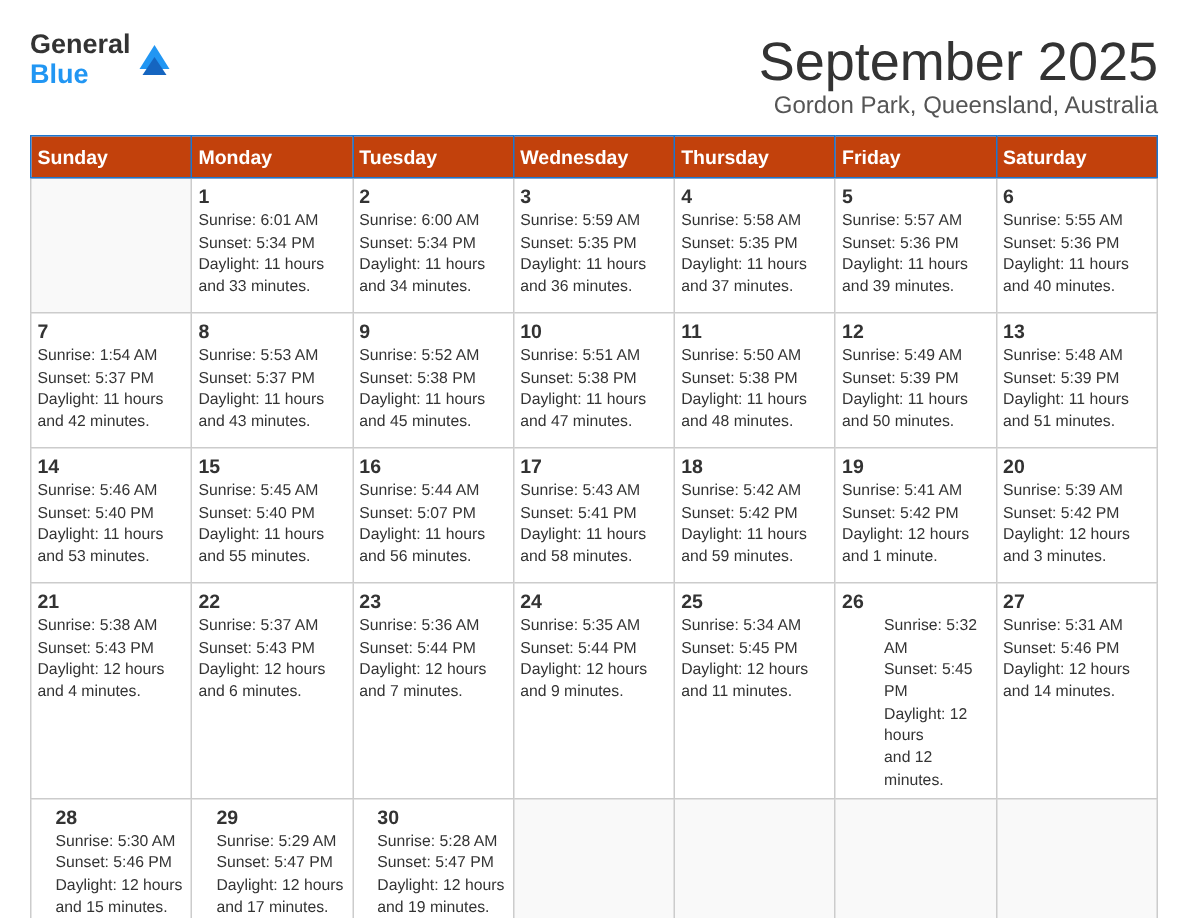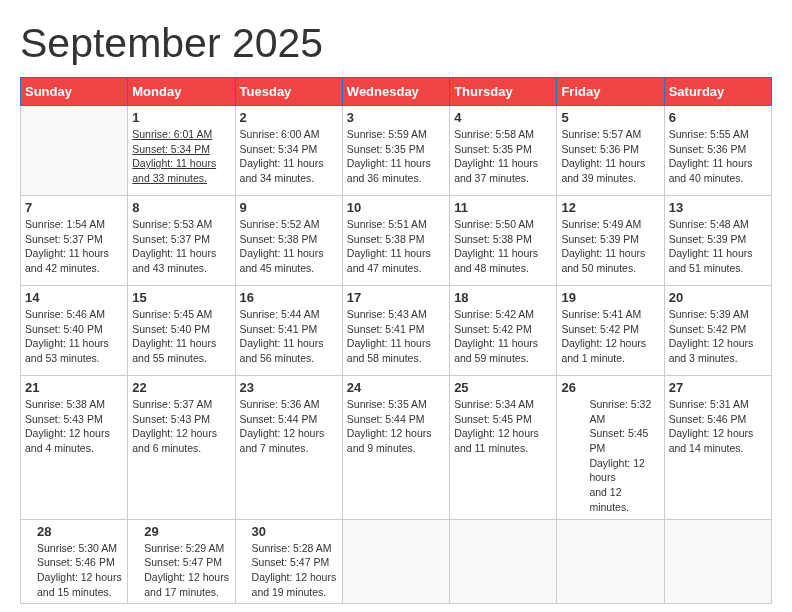--- a/index.html
+++ b/index.html
@@ -37,35 +37,35 @@
     }
     .logo-icon {
       width: 28px;
       height: 28px;
       margin-left: 2px;
     }
     .title-section {
       text-align: right;
     }
     .month-title {
-      font-size: 41px;
+      font-size: 36px;
       font-weight: normal;
       color: #333;
     }
     .subtitle {
       font-size: 16px;
       color: #555;
     }
     .calendar {
       width: 100%;
       border-collapse: collapse;
       font-size: 11px;
     }
     .calendar th {
-      background: #ef4444;
+      background: #c2410c;
       color: white;
       padding: 6px 4px;
       text-align: left;
       font-size: 13px;
       font-weight: bold;
       border: 1px solid #1976D2;
     }
     .calendar td {
       border: 1px solid #ccc;
       vertical-align: top;
@@ -94,43 +94,54 @@
     }
     .last-row td {
       height: 70px;
       padding-left: 16px;
     }
   </style>
 </head>
 <body>
 
 <div class="header">
+  <div class="logo">
+    <div class="logo-text">
+      <span class="logo-general">General</span>
+      <span class="logo-blue">Blue</span>
+    </div>
+    <svg class="logo-icon" viewBox="0 0 28 28" xmlns="http://www.w3.org/2000/svg">
+      <polygon points="4,20 14,4 24,20" fill="#2196F3"></polygon>
+      <polygon points="14,12 22,24 6,24" fill="#1565C0"></polygon>
+    </svg>
+  </div>
   <div class="title-section">
     <div class="month-title">September 2025</div>
+    <div class="subtitle">Gordon Park, Queensland, Australia</div>
   </div>
 </div>
 
 <table class="calendar">
   <thead>
     <tr>
     <th>Sunday</th>
         <th>Monday</th>
         <th>Tuesday</th>
         <th>Wednesday</th>
         <th>Thursday</th>
         <th>Friday</th>
         <th>Saturday</th>
       </tr>
   </thead>
   <tbody id="calendar-body">
   <tr class="week-row">
         <td class="empty"></td>
         <td>
           <span class="day-number">1</span>
-          <div class="day-info" style="white-space: pre-line; text-decoration: underline;">Sunrise: 6:01 AM
+          <div class="day-info" style="white-space: pre-line;">Sunrise: 6:01 AM
 Sunset: 5:34 PM
 Daylight: 11 hours
 and 33 minutes.</div>
         </td>
         <td>
           <span class="day-number">2</span>
           <div class="day-info" style="white-space: pre-line;">Sunrise: 6:00 AM
 Sunset: 5:34 PM
 Daylight: 11 hours
 and 34 minutes.</div>
@@ -226,21 +237,21 @@
         <td>
           <span class="day-number">15</span>
           <div class="day-info" style="white-space: pre-line;">Sunrise: 5:45 AM
 Sunset: 5:40 PM
 Daylight: 11 hours
 and 55 minutes.</div>
         </td>
         <td>
           <span class="day-number">16</span>
           <div class="day-info" style="white-space: pre-line;">Sunrise: 5:44 AM
-Sunset: 5:41 PM
+Sunset: 5:07 PM
 Daylight: 11 hours
 and 56 minutes.</div>
         </td>
         <td>
           <span class="day-number">17</span>
           <div class="day-info" style="white-space: pre-line;">Sunrise: 5:43 AM
 Sunset: 5:41 PM
 Daylight: 11 hours
 and 58 minutes.</div>
         </td>

